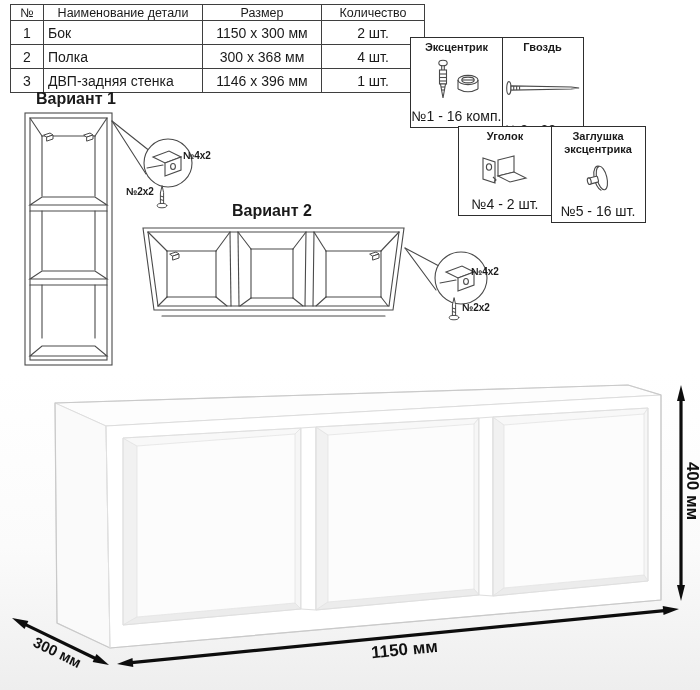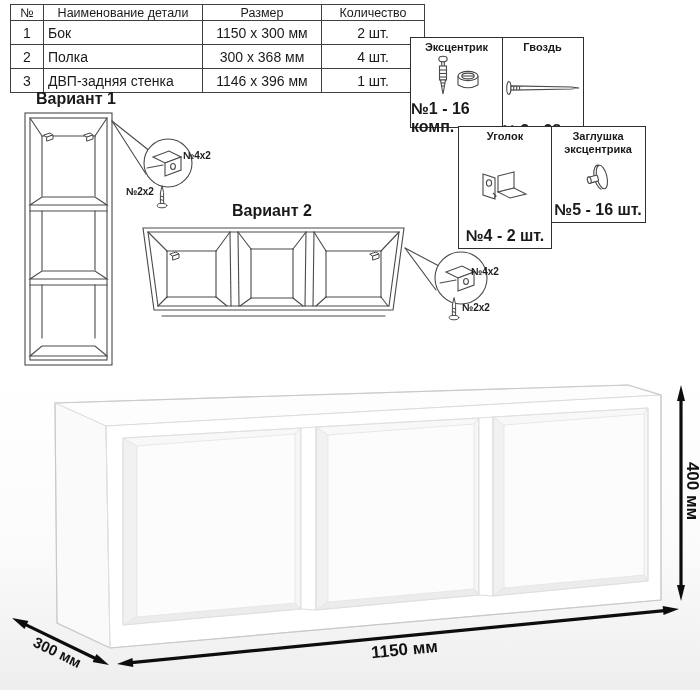--- a/index.html
+++ b/index.html
@@ -16,21 +16,21 @@
   .col-size{width:110px;text-align:center;}
   .col-qty{width:94px;text-align:center;}
   
   .hw-row{position:absolute;display:flex;}
   .hw-cell{position:relative;border:1.5px solid #2e2e2e;background:#fff;margin-left:-1.5px;
            box-sizing:border-box;display:flex;flex-direction:column;align-items:center;}
   .hw-cell:first-child{margin-left:0;}
   .hw-title,.hw-sub{font-weight:bold;font-size:11px;line-height:1.18;text-align:center;}
   .hw-title{margin-top:3px;}
   .hw-iconwrap{flex:1;display:flex;align-items:center;justify-content:center;width:100%;}
-  .hw-count{font-weight:bold;font-size:16px;margin-bottom:3px;}
+  .hw-count{font-weight:normal;font-size:14px;margin-bottom:3px;}
   
   .v-title{position:absolute;font-weight:bold;font-size:16px;}
   .callout-label{position:absolute;font-weight:bold;font-size:10px;}
   .wire{stroke:#4a4a4a;stroke-width:1.1;fill:none;stroke-linecap:round;}
   .dim-text{font-family:"Liberation Sans",sans-serif;font-weight:bold;fill:#111111;}
   svg{display:block;}
   .abs{position:absolute;}
 </style>
 </head>
 <body>
@@ -132,21 +132,21 @@
             <line x1="14" y1="8" x2="14" y2="12"></line>
             <line x1="17" y1="8.2" x2="17" y2="11.8"></line>
           </g>
         </svg>
       </div>
       <div class="hw-count">№3 - 28 шт.</div>
     </div>
   </div>
 
   <div class="hw-row" style="left:458px;top:126px;">
-    <div class="hw-cell" style="width:94px;height:123px;">
+    <div class="hw-cell" style="width:94px;height:90px;">
       <div class="hw-title">Уголок</div>
       <div class="hw-iconwrap">
         <svg width="54" height="36" viewBox="0 0 54 36">
           <g stroke="#4a4a4a" stroke-width="1.1" fill="#ffffff">
             <polygon points="5,7 17,11 17,32 5,28"></polygon>
             <ellipse cx="11" cy="16" rx="2.6" ry="3.2" fill="none"></ellipse>
             <polygon points="20,9 36,5 36,21 20,25"></polygon>
             <polygon points="20,25 36,21 48,27 32,31"></polygon>
             <path d="M15,26 l3,3 l-2,1.5" fill="none"></path>
           </g>

